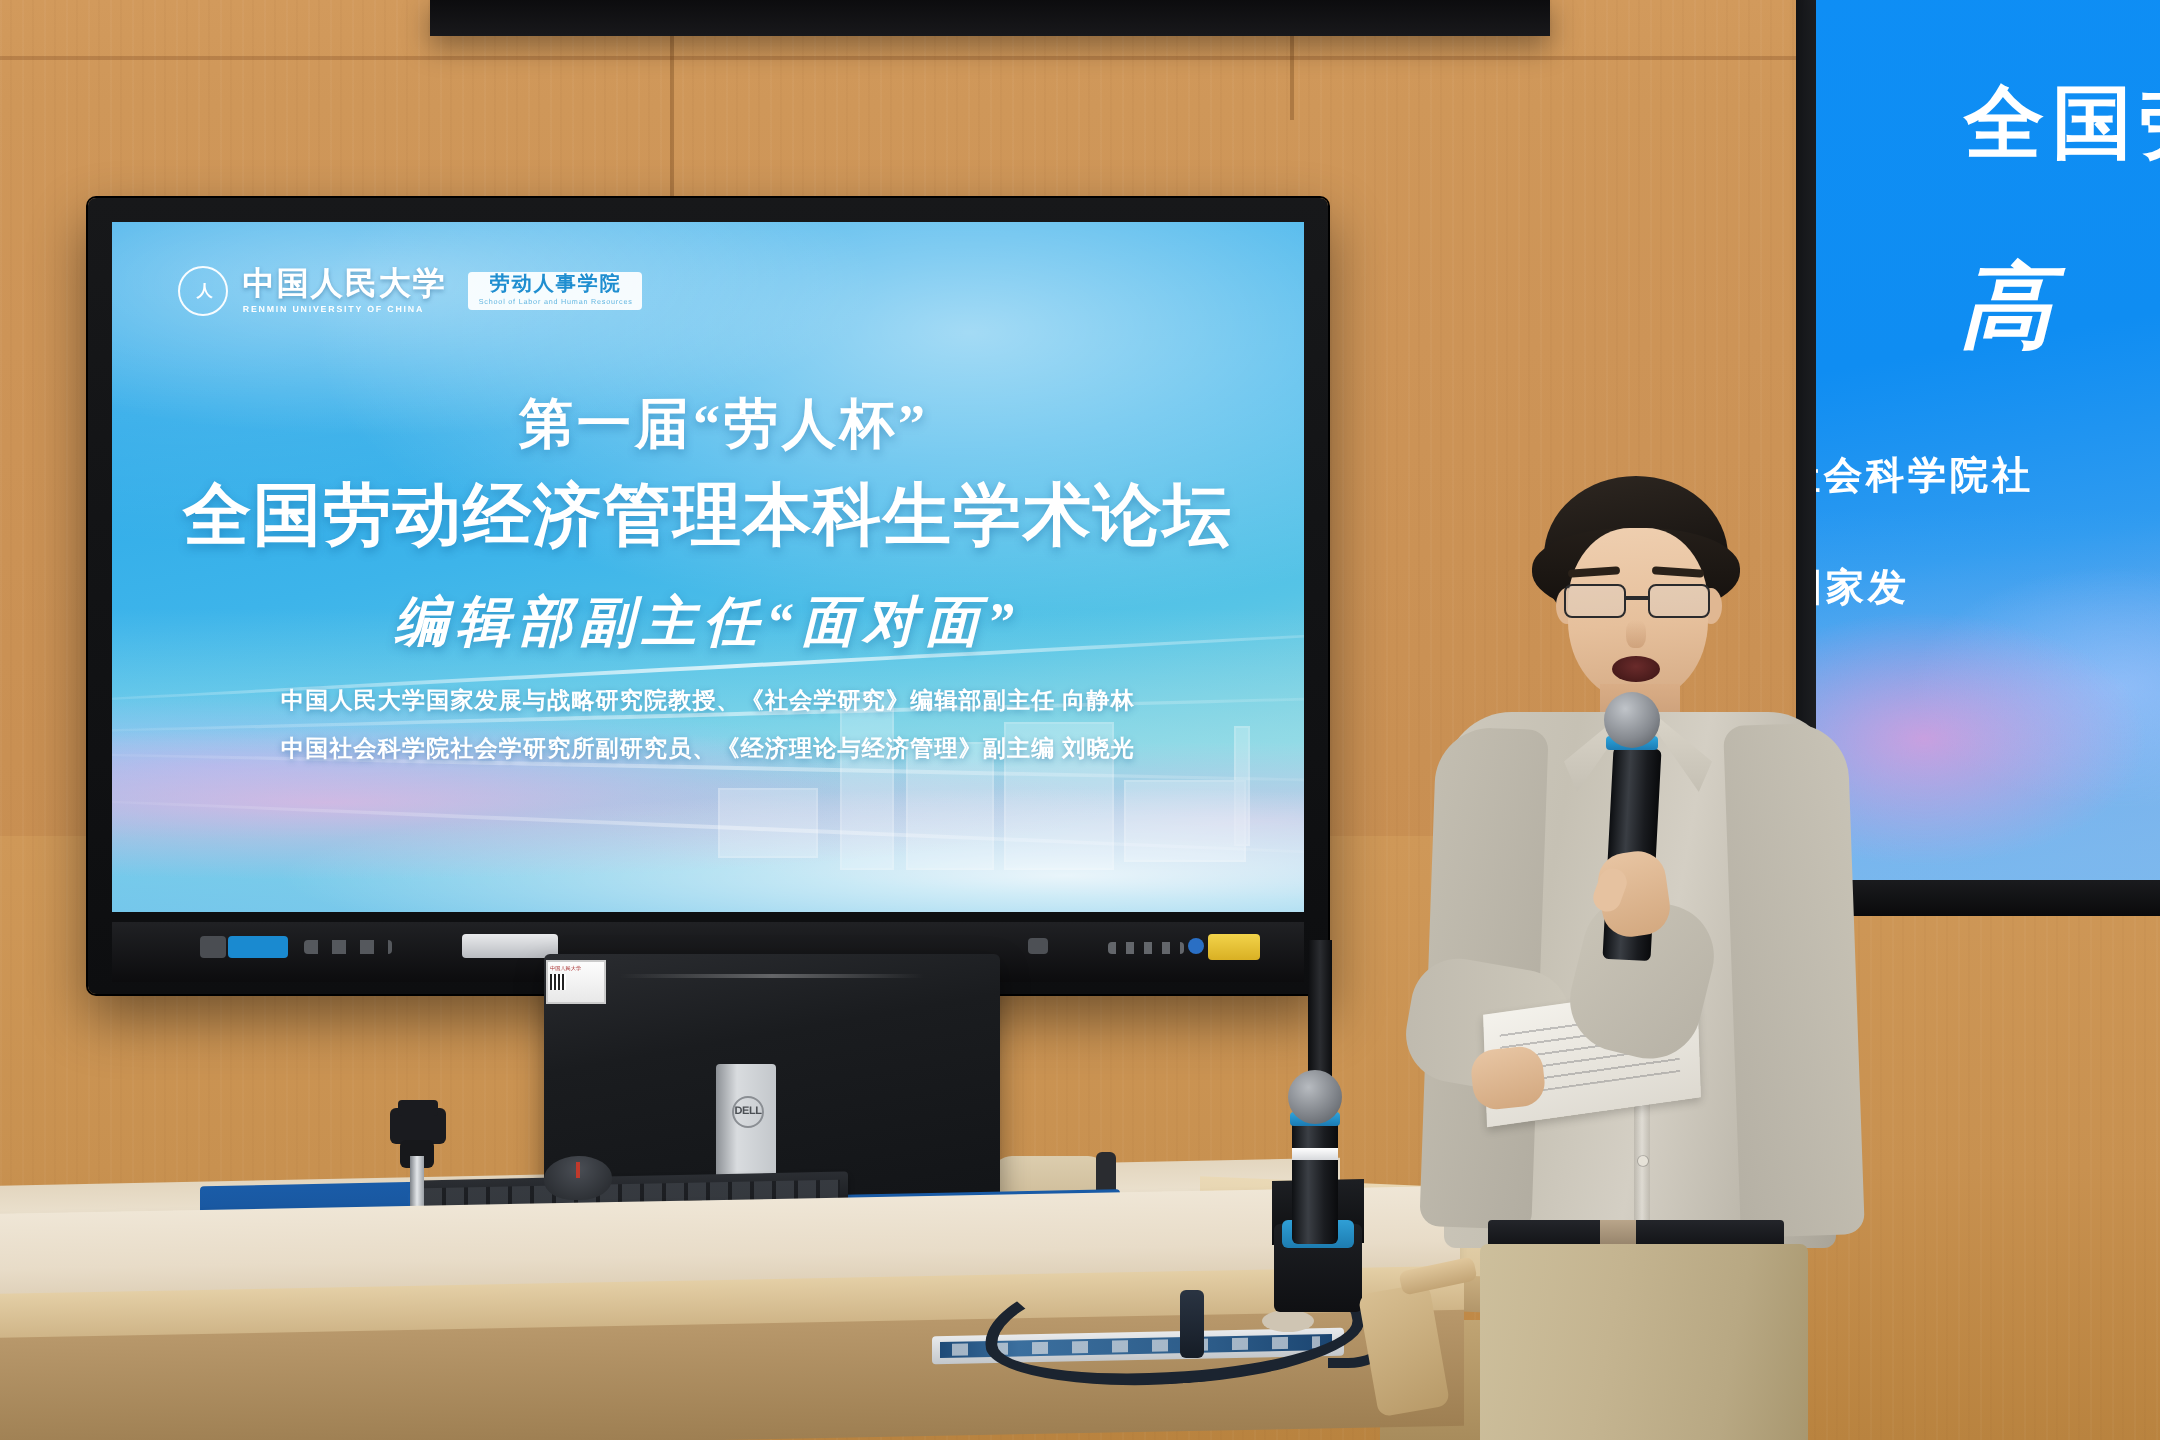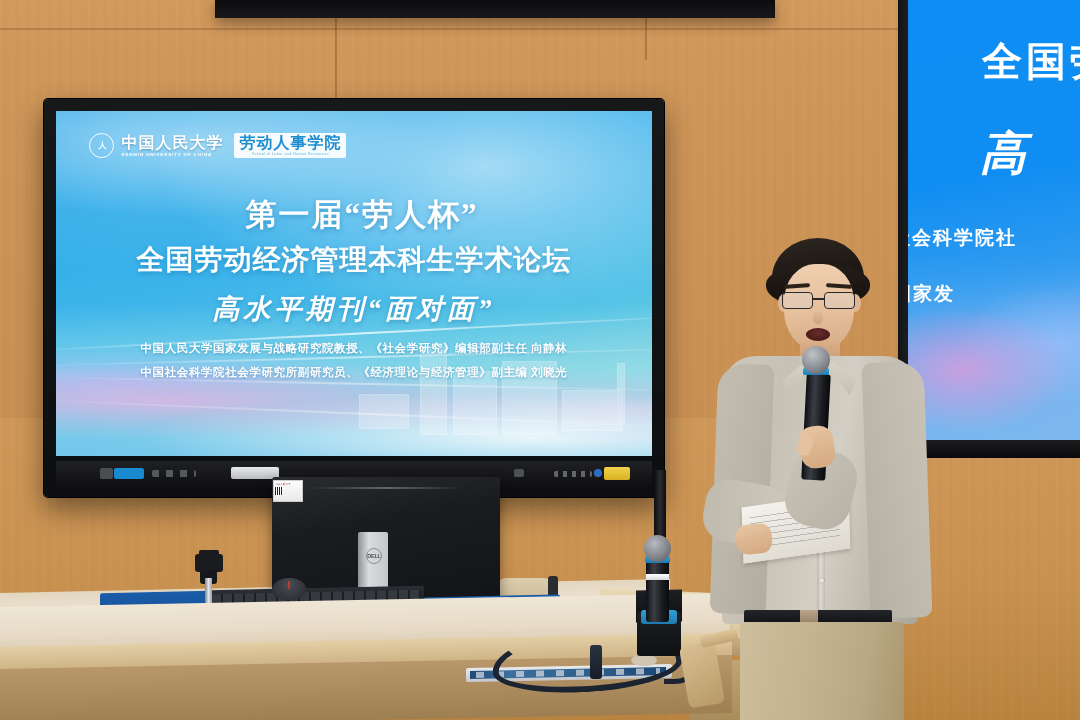--- a/index.html
+++ b/index.html
@@ -115,28 +115,28 @@
     color:#fff;font-size:8px;letter-spacing:-1px;
   }
   .logo-seal span{font-family:"Liberation Serif",serif; font-weight:700;}
   .logo-cn{ color:#fff; font-size:16px; font-weight:700; letter-spacing:1px;
     font-family:"Liberation Serif",serif; line-height:1.05; text-shadow:0 1px 2px rgba(0,60,110,.35); }
   .logo-en{ color:#fff; font-size:4.4px; letter-spacing:.9px; font-weight:700; margin-top:1px;}
   .logo-badge{
     background:rgba(255,255,255,.92); border-radius:2px; padding:2px 5px 2px 5px;
     display:flex;flex-direction:column;align-items:center; margin-left:4px;
   }
-  .logo-badge .b-cn{ color:#1f8ed0; font-size:16px; font-weight:700; letter-spacing:1px;
+  .logo-badge .b-cn{ color:#1f8ed0; font-size:10px; font-weight:700; letter-spacing:1px;
      font-family:"Liberation Serif",serif; line-height:1;}
   .logo-badge .b-en{ color:#63b6e0; font-size:3.6px; letter-spacing:.4px; margin-top:1px;}
 
   .slide-text{ position:absolute; left:0; right:0; top:24%; text-align:center; color:#fff;}
-  .t-line1{ font-size:31px; font-weight:700; letter-spacing:2px;
+  .t-line1{ font-size:27px; font-weight:700; letter-spacing:2px;
     font-family:"Liberation Serif",serif; text-shadow:0 2px 5px rgba(0,80,140,.35);padding-left:16px; }
-  .t-line2{ font-size:28px; font-weight:700; letter-spacing:1px; margin-top:5px;
+  .t-line2{ font-size:34px; font-weight:700; letter-spacing:1px; margin-top:5px;
     font-family:"Liberation Sans",sans-serif; text-shadow:0 2px 5px rgba(0,80,140,.35); }
   .t-line3{ font-size:27px; font-weight:700; letter-spacing:4px; margin-top:12px;
     font-family:"Liberation Serif",serif; font-style:italic;
     text-shadow:0 2px 5px rgba(0,80,140,.35); }
   .t-sub{ font-size:11.5px; font-weight:700; letter-spacing:.6px; margin-top:14px;
     font-family:"Liberation Serif",serif; text-shadow:0 1px 3px rgba(0,80,140,.4); }
   .t-sub2{ margin-top:9px; }
 
   
   .proj{
@@ -556,21 +556,21 @@
           </div>
           <div class="logo-badge">
             <div class="b-cn">劳动人事学院</div>
             <div class="b-en">School of Labor and Human Resources</div>
           </div>
         </div>
 
         <div class="slide-text">
           <div class="t-line1">第一届“劳人杯”</div>
           <div class="t-line2">全国劳动经济管理本科生学术论坛</div>
-          <div class="t-line3">高水平期刊“面对面”</div>
+          <div class="t-line3">编辑部副主任“面对面”</div>
           <div class="t-sub">中国人民大学国家发展与战略研究院教授、《社会学研究》编辑部副主任 向静林</div>
           <div class="t-sub t-sub2">中国社会科学院社会学研究所副研究员、《经济理论与经济管理》副主编 刘晓光</div>
         </div>
       </div>
     </div>
 
     <div class="tv-foot">
       <div class="tv-ports port-dark"></div>
       <div class="tv-ports port-blue"></div>
       <div class="tv-ports port-trio"></div>

